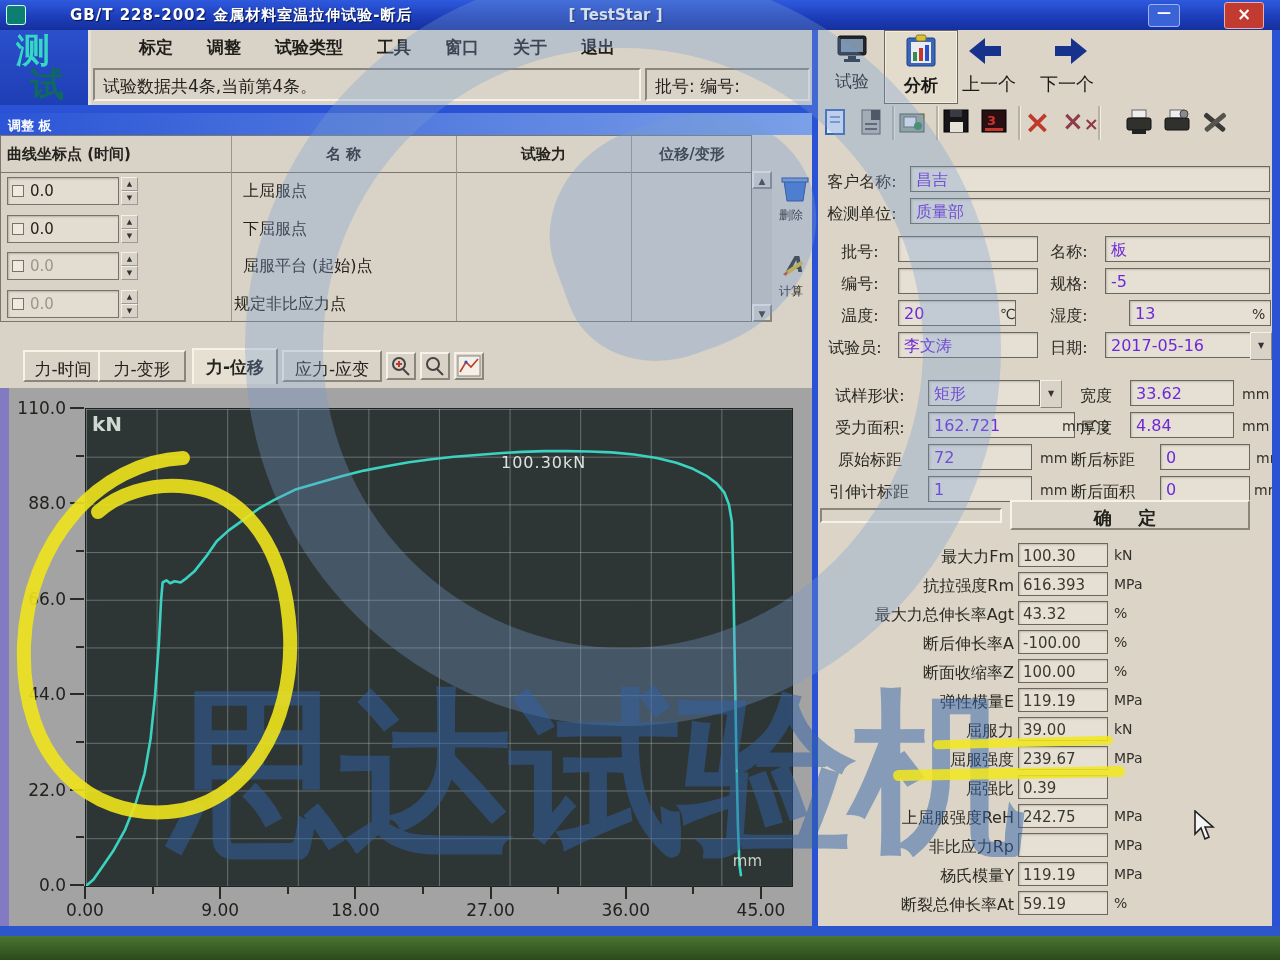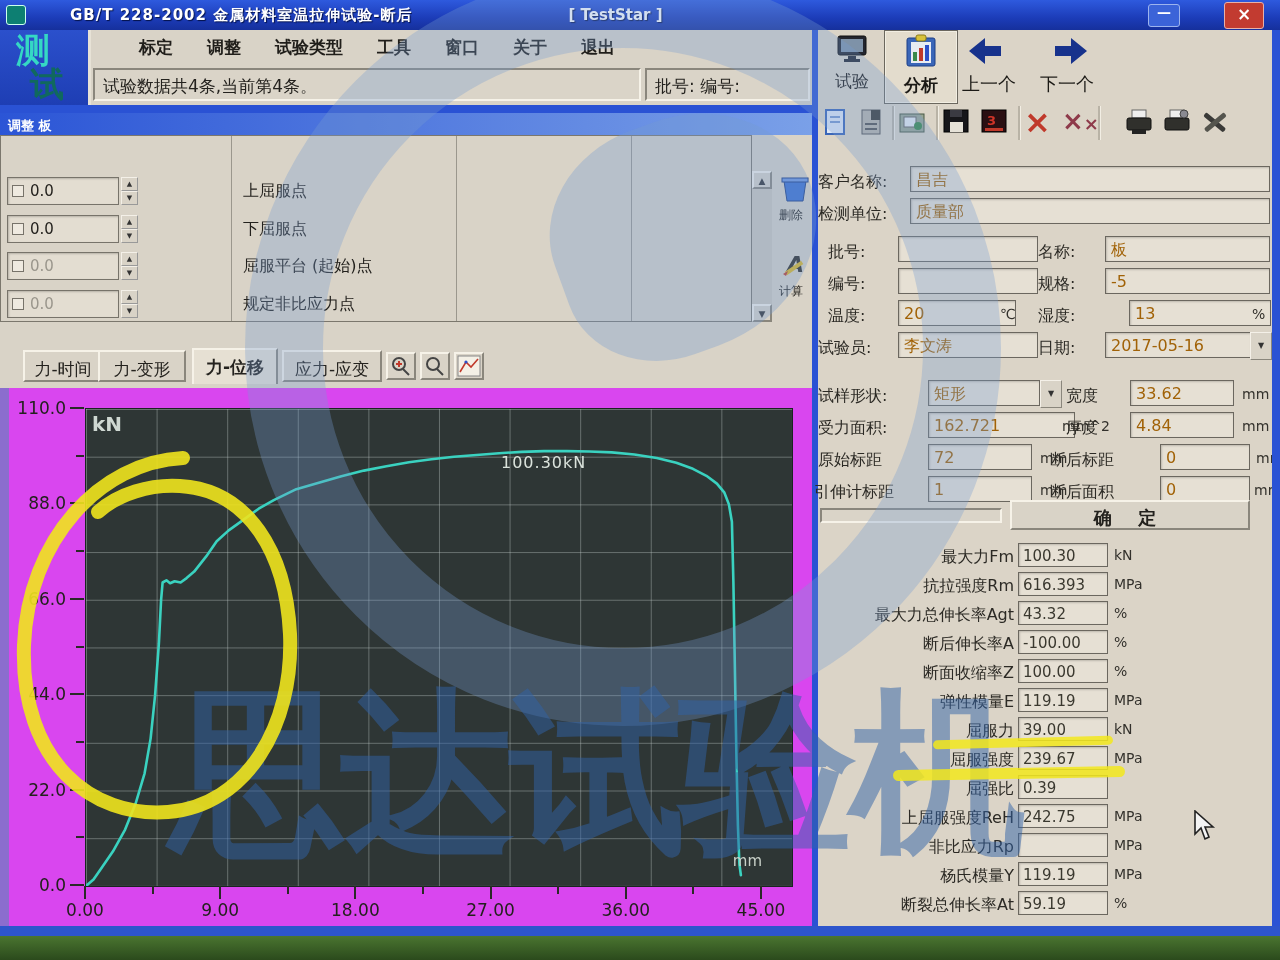--- a/index.html
+++ b/index.html
@@ -59,21 +59,21 @@
   .spinner div{height:12px;background:#d9d3c7;border:1px solid #999;border-top-color:#f4f0e8;border-left-color:#f4f0e8;}
   .vscroll-btn{position:absolute;width:20px;height:18px;font-size:9px;text-align:center;line-height:16px;color:#333;}
   .tool-label{position:absolute;font-size:12px;color:#23211d;}
   
   .curve-title{left:0;top:324px;width:812px;}
   .tabs{left:0;top:346px;width:812px;height:42px;background:#d9d3c7;}
   .tab{position:absolute;top:4px;height:32px;font-size:17px;text-align:center;
     padding-top:6px;box-sizing:border-box;}
   .tab.active{background:#e6e0d3;font-weight:bold;top:2px;height:36px;border-bottom:none;}
   .tool-ico{position:absolute;top:6px;width:30px;height:28px;}
-  .chart-area{left:0;top:388px;width:812px;height:547px;background:#d946ef;}
+  .chart-area{left:0;top:388px;width:812px;height:547px;background:#a3a3a3;}
   .plot{position:absolute;left:85px;top:20px;width:706px;height:477px;
     background-color:#2e3635;border:1px solid #1b2422;box-sizing:content-box;
     background-image:linear-gradient(to right,rgba(205,215,213,.36) 1px,transparent 1px),
       linear-gradient(to bottom,rgba(205,215,213,.36) 1px,transparent 1px);
     background-size:70.6px 47.7px;}
   .unit-y{position:absolute;left:6px;top:3px;color:#cfd8d2;font-size:20px;font-weight:bold;}
   .unit-x{position:absolute;right:30px;bottom:16px;color:#c8d0c8;font-size:15px;}
   .annotation{position:absolute;left:415px;top:44px;color:#dbe3dc;font-size:16px;letter-spacing:1px;}
   .ylab{position:absolute;font-size:17px;color:#23211d;text-align:right;width:58px;left:8px;}
   .ytick{position:absolute;height:2px;background:#2a2a26;}
@@ -82,23 +82,23 @@
   .left-border{left:0;top:388px;width:9px;height:547px;background:#7d74c8;opacity:.85;}
   
   .rpanel{left:818px;top:30px;width:454px;height:896px;background:#dbd4c7;}
   .rdivider{left:812px;top:30px;width:6px;height:896px;background:#2a52d4;}
   .rborder{left:1272px;top:30px;width:8px;height:896px;background:#2a52d4;}
   .bborder{left:0;top:926px;width:1280px;height:12px;background:#2d55cc;}
   .grass{left:0;top:936px;width:1280px;height:24px;background:linear-gradient(180deg,#4a7530,#2b4a1c);}
   .big-btn{position:absolute;text-align:center;font-size:17px;color:#1c1a16;}
   .big-btn .lbl{display:block;margin-top:2px;}
   .sel-box{border:1px solid #6b675e;background:#e3dccd;box-shadow:inset 0 0 0 1px #f2eee2;}
-  .flabel{position:absolute;font-size:16px;color:#2c2a25;text-align:left;white-space:nowrap;}
+  .flabel{position:absolute;font-size:16px;color:#2c2a25;text-align:center;white-space:nowrap;}
   .field{position:absolute;background:#e6e0d4;border:1px solid #6b675f;
-    box-shadow:inset 1px 1px 2px rgba(0,0,0,.18);font-size:16px;color:#a16207;
+    box-shadow:inset 1px 1px 2px rgba(0,0,0,.18);font-size:16px;color:#6d28d9;
     padding:3px 0 0 5px;box-sizing:border-box;white-space:nowrap;overflow:hidden;}
   .funit{position:absolute;font-size:14px;color:#33312c;white-space:nowrap;}
   .ddbtn{position:absolute;width:20px;background:#d9d3c7;border:1px solid #8a867c;
     border-top-color:#f4f0e8;border-left-color:#f4f0e8;font-size:8px;text-align:center;color:#333;}
   .confirm-btn{left:1010px;top:500px;width:240px;height:30px;font-size:18px;font-weight:bold;
     text-align:center;padding-top:4px;letter-spacing:10px;}
   .groove{left:820px;top:508px;width:182px;height:15px;}
   .res-label{position:absolute;font-size:16px;color:#2c2a25;text-align:right;width:196px;white-space:nowrap;}
   .res-box{position:absolute;width:90px;height:24px;background:#e6e0d4;border:1px solid #6b675f;
     box-shadow:inset 1px 1px 2px rgba(0,0,0,.18);font-size:15px;color:#3a382f;
@@ -149,20 +149,26 @@
       <span>退出</span>
     </div>
   <div class="abs statusrow">
     <div class="abs sunken status-msg nowrap">试验数据共4条,当前第4条。</div>
     <div class="abs sunken status-batch nowrap">批号:  编号:</div>
   </div>
   <div class="abs blue-sep"></div>
 
   <div class="abs panel-title adj-title">调整 板</div>
   <div class="abs adj-table" id="adj-table">
+      <div class="adj-head">
+        <div style="left: 0px; width: 230px; text-align: left; padding-left: 6px; box-sizing: border-box;">曲线坐标点 (时间)</div>
+        <div style="left: 230px; width: 225px;">名  称</div>
+        <div style="left: 455px; width: 175px;">试验力</div>
+        <div style="left: 630px; width: 122px;">位移/变形</div>
+      </div>
       <div class="vline" style="left: 230px;"></div>
       <div class="vline" style="left: 455px;"></div>
       <div class="vline" style="left: 630px;"></div>
       <div class="val-field" style="left: 6px; top: 41px;">
         <div class="cb"></div>
         <span>0.0</span>
       </div>
       <div class="spinner" style="left: 120px; top: 41px;">
         <div>▲</div>
         <div>▼</div>
@@ -187,21 +193,21 @@
       </div>
       <div class="adj-row-name" style="left: 242px; top: 120.4px;">屈服平台 (起始)点</div>
       <div class="val-field" style="left: 6px; top: 154.1px; color: rgb(154, 150, 140);">
         <div class="cb"></div>
         <span>0.0</span>
       </div>
       <div class="spinner" style="left: 120px; top: 154.1px;">
         <div>▲</div>
         <div>▼</div>
       </div>
-      <div class="adj-row-name" style="left: 242px; top: 158.1px;">规定非比应力点</div>
+      <div class="adj-row-name" style="left: 233px; top: 158.1px;">规定非比应力点</div>
     </div>
   <div class="abs" id="adj-scroll" style="left:752px;top:171px;width:20px;height:151px;background:#cfc9bd;">
       <div class="vscroll-btn raised" style="left: 0px; top: 0px;">▲</div>
       <div class="vscroll-btn raised" style="left: 0px; top: 133px;">▼</div>
     </div>
   <div class="abs" style="left:776px;top:175px;width:38px;height:58px;text-align:center;">
     <span>
       <svg width="30" height="28" viewBox="0 0 30 28">
           <path d="M4 6 L26 6 L23 26 L7 26 Z" fill="#3b6fd0" stroke="#1d3f86"></path>
           <rect x="2" y="3" width="26" height="4" fill="#6f97e0" stroke="#1d3f86"></rect>

